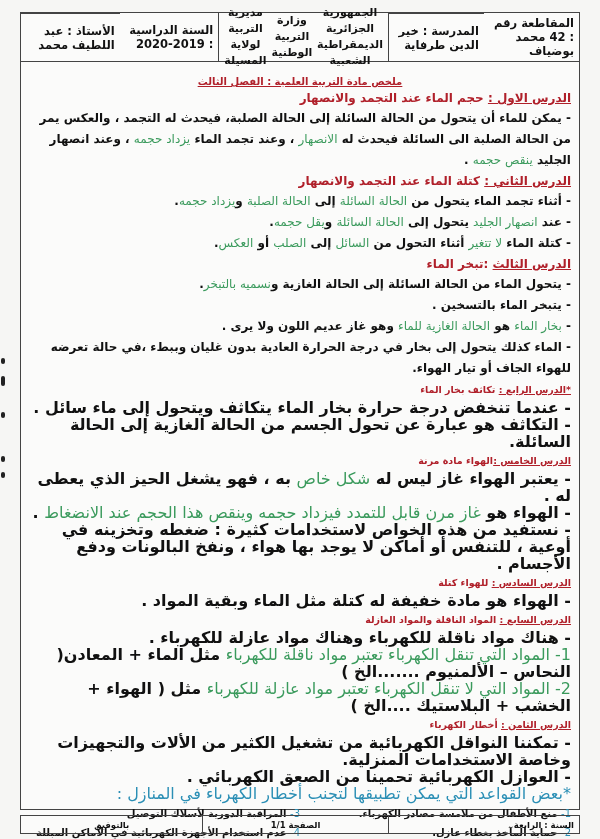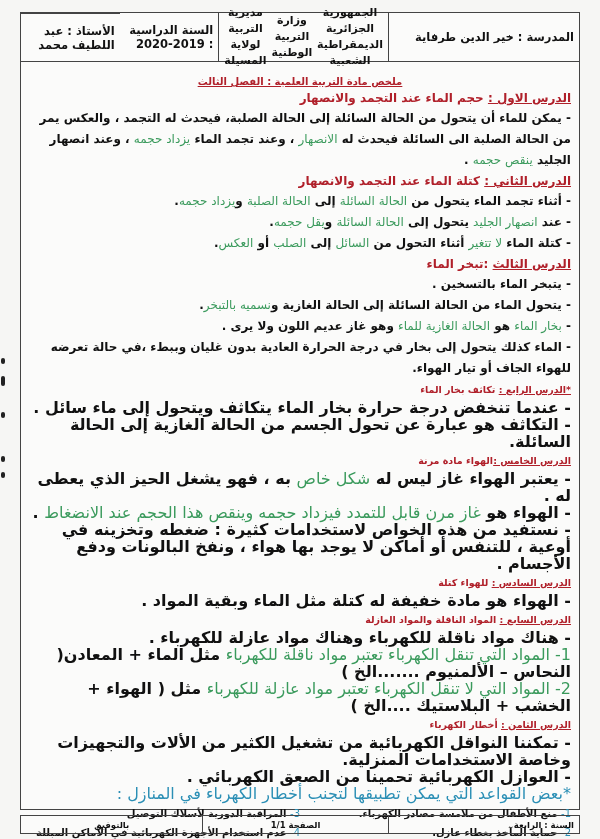--- a/index.html
+++ b/index.html
@@ -106,20 +106,21 @@
     <span style="top:26px;height:10px"></span>
     <span style="top:62px"></span>
     <span style="top:106px"></span>
     <span style="top:122px"></span>
 </div>
 
 <div class="page">
 
   <div class="hdr">
     <div class="col col-r">
+      <div class="cell">المقاطعة رقم : 42 محمد بوضياف</div>
       <div class="cell">المدرسة : خير الدين طرفاية</div>
     </div>
     <div class="col col-m">
       <div class="mline">الجمهورية الجزائرية الديمقراطية الشعبية</div>
       <div class="mline">وزارة التربية الوطنية</div>
       <div class="mline">مديرية التربية لولاية المسيلة</div>
     </div>
     <div class="col col-l">
       <div class="cell">السنة الدراسية : 2019-2020</div>
       <div class="cell">الأستاذ : عبد اللطيف محمد</div>
@@ -129,22 +130,22 @@
   <div class="body">
     <div class="title">ملخص مادة التربية العلمية : الفصل الثالث</div>
     <div id="lessons">
         <div class="lesson"><span class="lbl">الدرس الاول :</span><span> حجم الماء عند التجمد والانصهار</span></div>
         <p class="p"><span>- يمكن للماء أن يتحول من الحالة السائلة إلى الحالة الصلبة، فيحدث له التجمد ، والعكس يمر من الحالة الصلبة الى السائلة فيحدث له </span><span class="g">الانصهار</span><span> ، وعند تجمد الماء </span><span class="g">يزداد حجمه</span><span> ، وعند انصهار الجليد </span><span class="g">ينقص حجمه</span><span> .</span></p>
         <div class="lesson"><span class="lbl">الدرس الثاني :</span><span> كتلة الماء عند التجمد والانصهار</span></div>
         <p class="p"><span>- أثناء تجمد الماء يتحول من </span><span class="g">الحالة السائلة</span><span> إلى </span><span class="g">الحالة الصلبة</span><span> و</span><span class="g">يزداد حجمه</span><span>.</span></p>
         <p class="p"><span>- عند </span><span class="g">انصهار الجليد</span><span> يتحول إلى </span><span class="g">الحالة السائلة</span><span> و</span><span class="g">يقل حجمه</span><span>.</span></p>
         <p class="p"><span>- كتلة الماء </span><span class="g">لا تتغير</span><span> أثناء التحول من </span><span class="g">السائل</span><span> إلى </span><span class="g">الصلب</span><span> أو </span><span class="g">العكس</span><span>.</span></p>
         <div class="lesson"><span class="lbl">الدرس الثالث</span><span> :تبخر الماء</span></div>
+        <p class="p"><span>- يتحول الماء من الحالة السائلة إلى الحالة الغازية و</span><span class="g">نسميه بالتبخر</span><span>.</span></p>
         <p class="p"><span>- يتبخر الماء بالتسخين .</span></p>
-        <p class="p"><span>- يتحول الماء من الحالة السائلة إلى الحالة الغازية و</span><span class="g">نسميه بالتبخر</span><span>.</span></p>
         <p class="p"><span>- </span><span class="g">بخار الماء</span><span> هو </span><span class="g">الحالة الغازية للماء</span><span> وهو غاز عديم اللون ولا يرى .</span></p>
         <p class="p"><span>- الماء كذلك يتحول إلى بخار في درجة الحرارة العادية بدون غليان وببطء ،في حالة تعرضه للهواء الجاف أو تيار الهواء.</span></p>
         <div class="lesson small"><span class="lbl">*الدرس الرابع :</span><span> تكاثف بخار الماء</span></div>
         <p class="p sm"><span>- عندما تنخفض درجة حرارة بخار الماء يتكاثف ويتحول إلى ماء سائل .</span></p>
         <p class="p sm"><span>- التكاثف هو عبارة عن تحول الجسم من الحالة الغازية إلى الحالة السائلة.</span></p>
         <div class="lesson small"><span class="lbl">الدرس الخامس :</span><span>الهواء مادة مرنة</span></div>
         <p class="p sm"><span>- يعتبر الهواء غاز ليس له </span><span class="g">شكل خاص</span><span> به ، فهو يشغل الحيز الذي يعطى له .</span></p>
         <p class="p sm"><span>- الهواء هو </span><span class="g">غاز مرن قابل للتمدد فيزداد حجمه وينقص هذا الحجم عند الانضغاط</span><span> .</span></p>
         <p class="p sm"><span>- نستفيد من هذه الخواص لاستخدامات كثيرة : ضغطه وتخزينه في أوعية ، للتنفس أو أماكن لا يوجد بها هواء ، ونفخ البالونات ودفع الأجسام .</span></p>
         <div class="lesson small"><span class="lbl">الدرس السادس :</span><span> للهواء كتلة</span></div>

